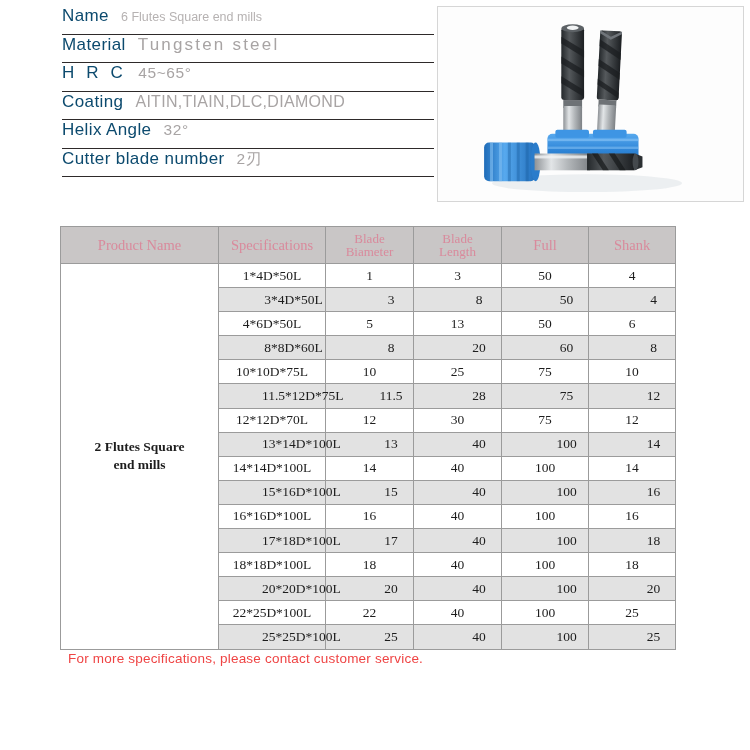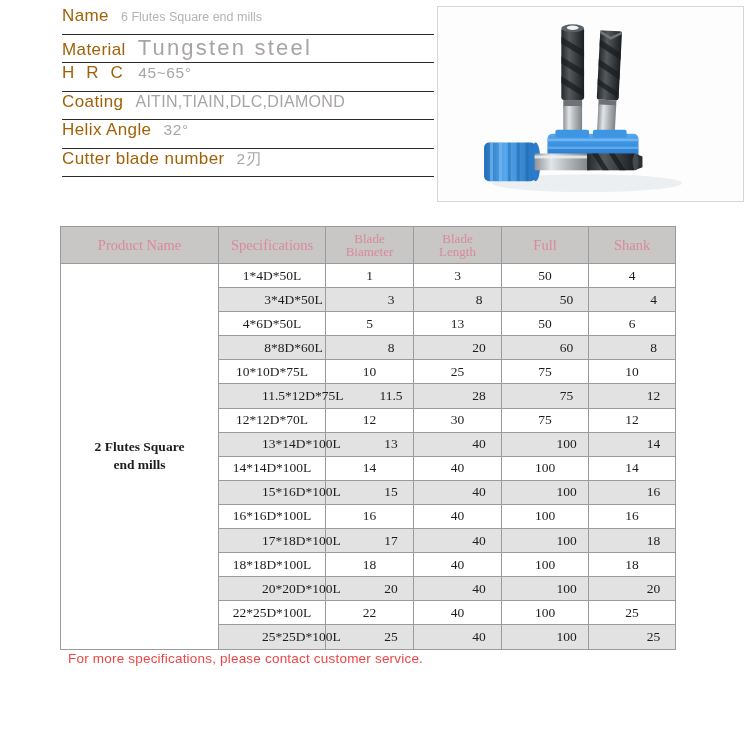--- a/index.html
+++ b/index.html
@@ -24,35 +24,35 @@
   }
   .spec-row {
     display: flex;
     align-items: baseline;
     border-bottom: 1.5px solid #2e2a2a;
     height: 28.5px;
     box-sizing: border-box;
     white-space: nowrap;
   }
   .spec-label {
-    color: #a16207;
+    color: #0c4a6e;
     font-size: 17px;
     letter-spacing: 0.4px;
     flex: 0 0 auto;
     text-align: center;
   }
   .spec-label.wide-sp { letter-spacing: 3.6px; }
   .spec-value {
     color: #a8a4a4;
     font-size: 15px;
     margin-left: 12px;
     flex: 0 0 auto;
   }
   .spec-value.small   { font-size: 12.5px; color: #b6b2b2; }
-  .spec-value.spaced  { font-size: 22px; letter-spacing: 2.2px; }
+  .spec-value.spaced  { font-size: 17px; letter-spacing: 2.2px; }
   .spec-value.medium  { font-size: 15.5px; letter-spacing: 0.6px; }
   .spec-value.coating { font-size: 16px; letter-spacing: 0.3px; }
 
   
   #product-photo {
     position: absolute;
     left: 437px;
     top: 6px;
     width: 307px;
     height: 196px;

